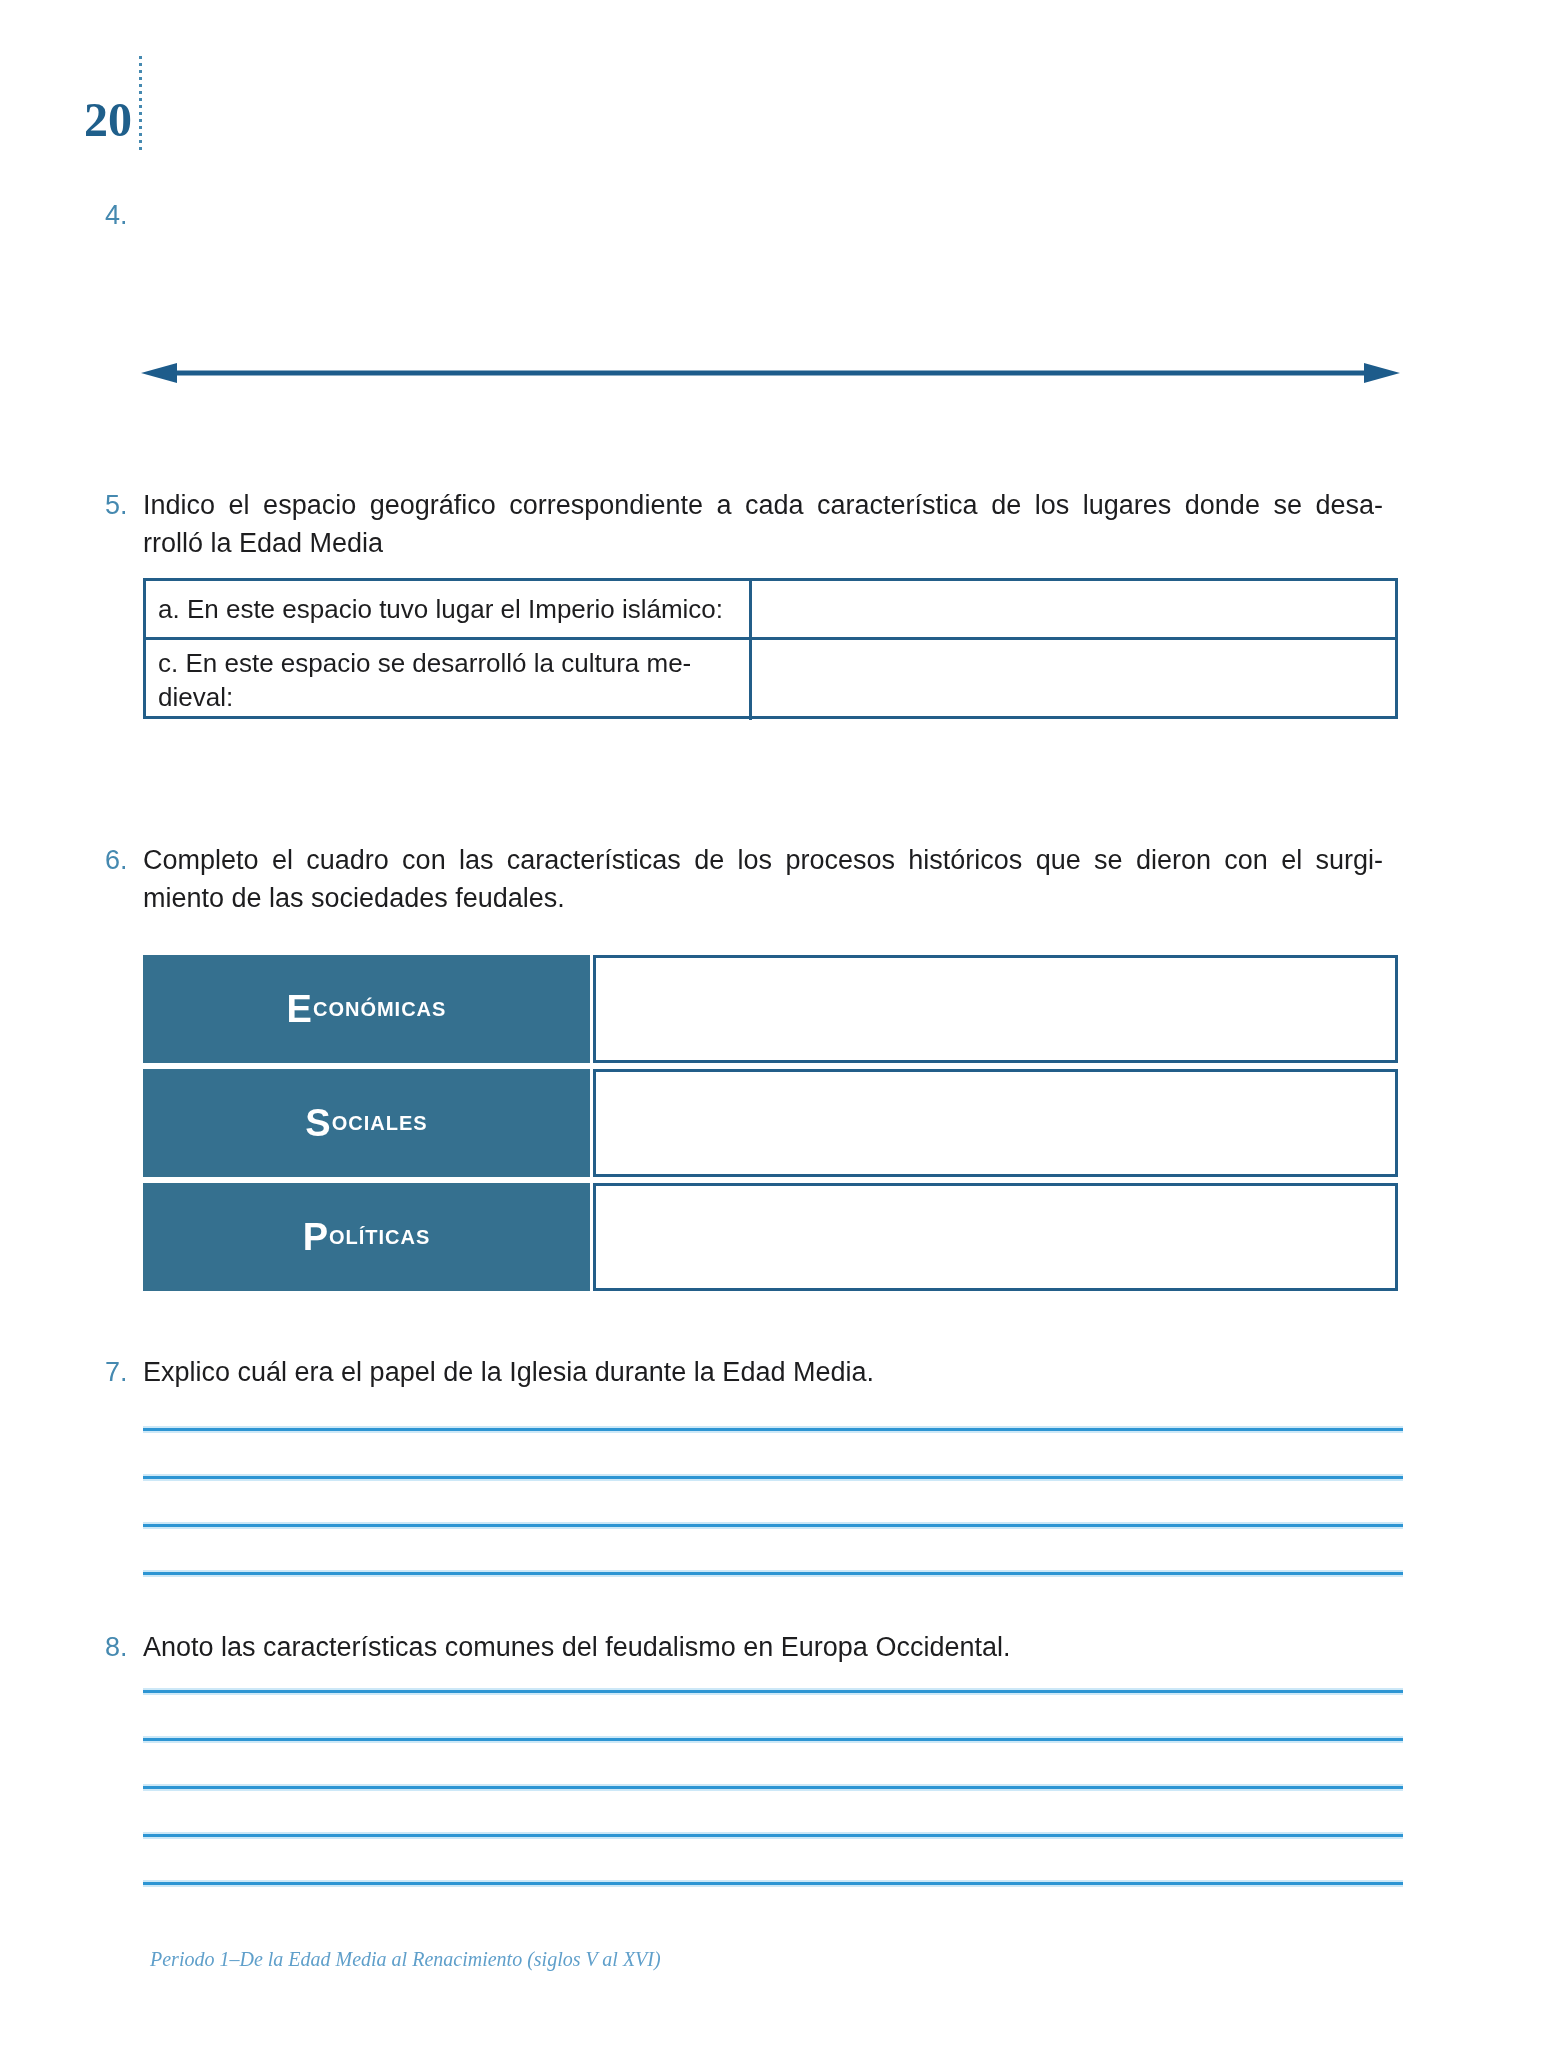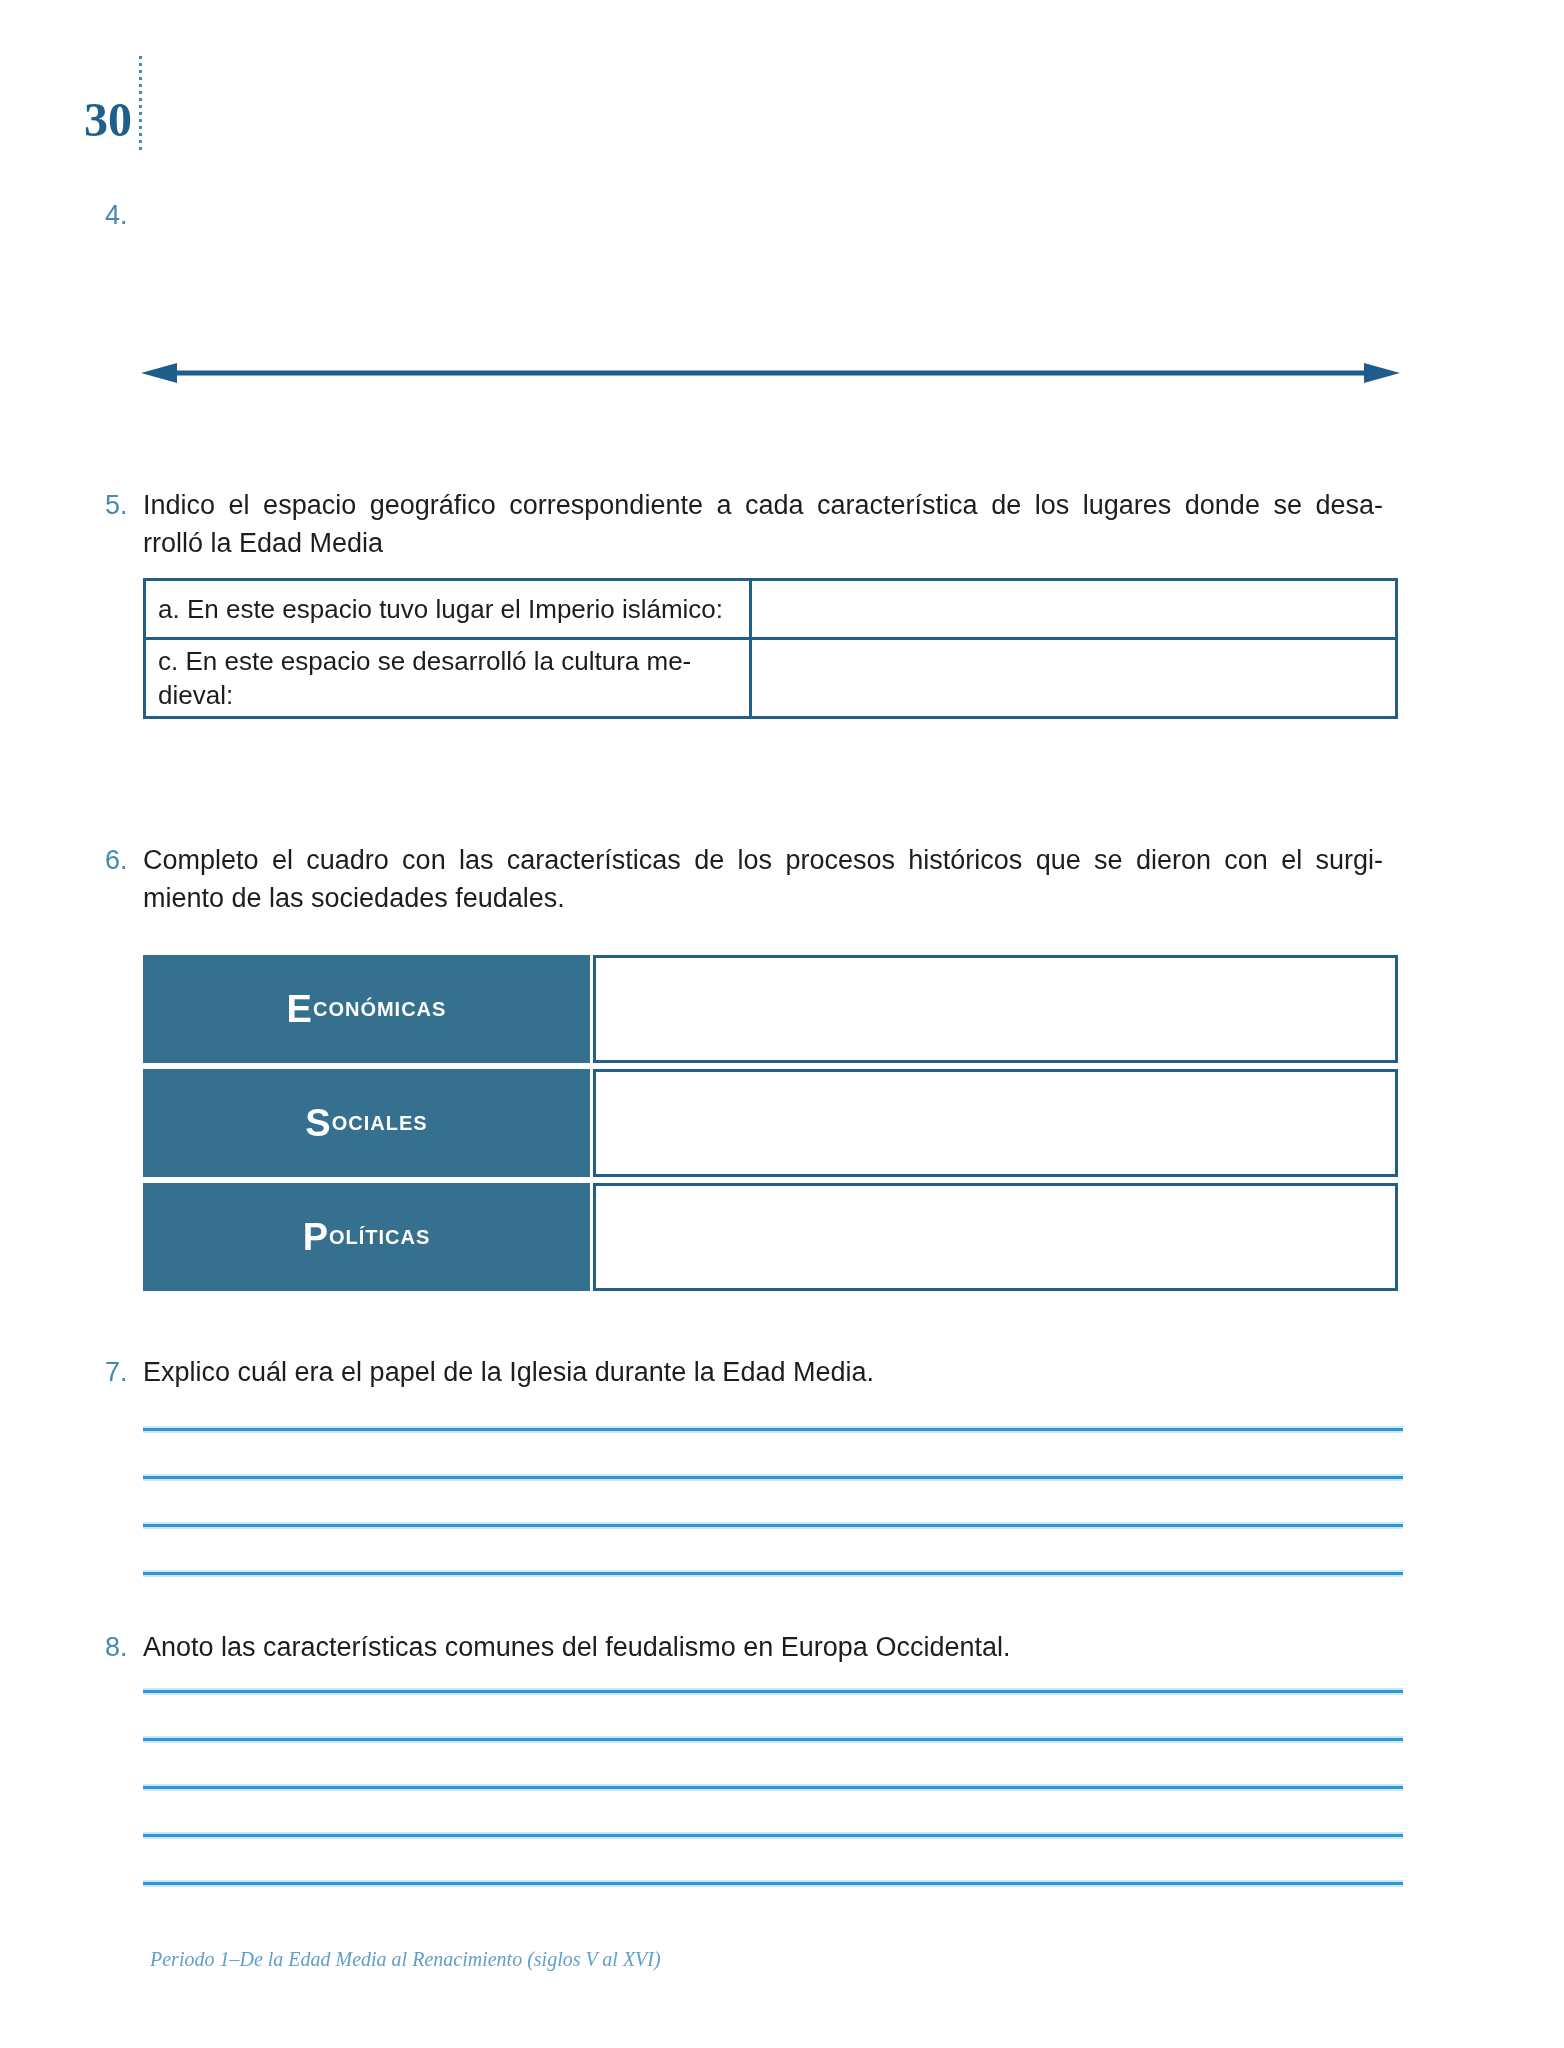--- a/index.html
+++ b/index.html
@@ -32,21 +32,21 @@
   .t5{
     left:143px;top:578px;width:1249px;border:3px solid #235e89;background:#fff;
   }
   .t5row{display:flex;border-bottom:3px solid #235e89;}
   .t5row:last-child{border-bottom:none;}
   .t5label{
     width:606px;border-right:3px solid #235e89;display:flex;flex-direction:column;
     justify-content:center;padding:6px 10px 6px 12px;font-size:26px;line-height:34px;box-sizing:border-box;
   }
   .t5ans{flex:1;background:#fff;}
-  .h56{height:56px;} .h76{height:76px;}
+  .h56{height:56px;} .h76{height:76px;flex-direction:column;}
 
   
   .t6{left:143px;top:955px;width:1255px;display:flex;flex-direction:column;gap:6px;}
   .t6row{display:flex;height:108px;}
   .t6head{
     width:447px;background:#35708f;color:#ffffff;display:flex;align-items:center;justify-content:center;
     font-weight:bold;letter-spacing:1px;
   }
   .t6head .init{font-size:38px;line-height:38px;}
   .t6head .rest{font-size:20px;line-height:38px;}
@@ -60,21 +60,21 @@
 
   
   .footer{
     left:150px;top:1948px;font-family:"Liberation Serif",serif;font-style:italic;
     font-size:20px;color:#5f9fca;
   }
 </style>
 </head>
 <body>
 
-<div class="abs pagenum">30</div>
+<div class="abs pagenum">20</div>
 <div class="abs dotline"></div>
 
 <div class="abs para" style="top:196px;">
   <span class="num">4.</span>
 </div>
 
 <div class="abs timeline">
   <svg width="1259" height="26" viewBox="0 0 1259 26" xmlns="http://www.w3.org/2000/svg">
     <line x1="28" y1="13" x2="1231" y2="13" stroke="#1d5c8b" stroke-width="5"></line>
     <polygon points="0,13 36,3 36,23" fill="#1d5c8b"></polygon>

